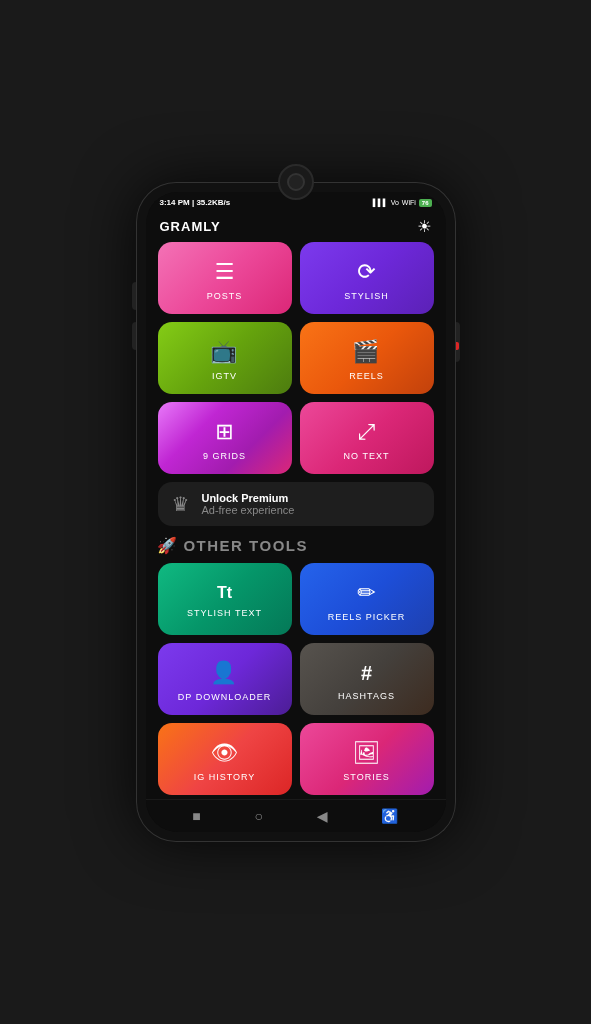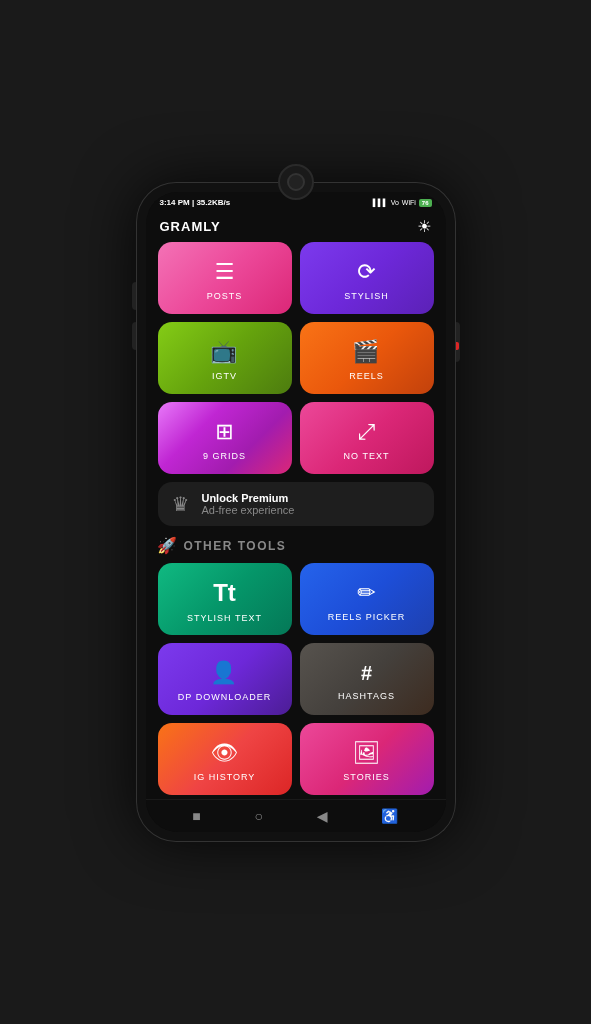--- a/index.html
+++ b/index.html
@@ -193,21 +193,21 @@
 
     .section-header {
       display: flex;
       align-items: center;
       gap: 6px;
       margin-bottom: 8px;
     }
 
     .section-title {
       color: #888;
-      font-size: 12px;
+      font-size: 15px;
       font-weight: 700;
       letter-spacing: 1.5px;
     }
 
     .nav-bar {
       background: #0d0d0d;
       padding: 8px 20px;
       display: flex;
       justify-content: space-around;
       align-items: center;
@@ -332,21 +332,21 @@
       </div>
 
       <div class="section-header">
         <span>🚀</span>
         <span class="section-title">OTHER TOOLS</span>
       </div>
 
       <div class="grid-2">
 
         <div class="tile tile-stylishtext">
-          <span class="tile-icon" style="font-size:24px; font-weight:900;">Tt</span>
+          <span class="tile-icon" style="font-size:16px; font-weight:900;">Tt</span>
           <span class="tile-label">STYLISH TEXT</span>
         </div>
 
         <div class="tile tile-colorpicker">
           <span class="tile-icon">✏</span>
           <span class="tile-label">REELS PICKER</span>
         </div>
 
         <div class="tile tile-dpdownloader">
           <span class="tile-icon">👤</span>

